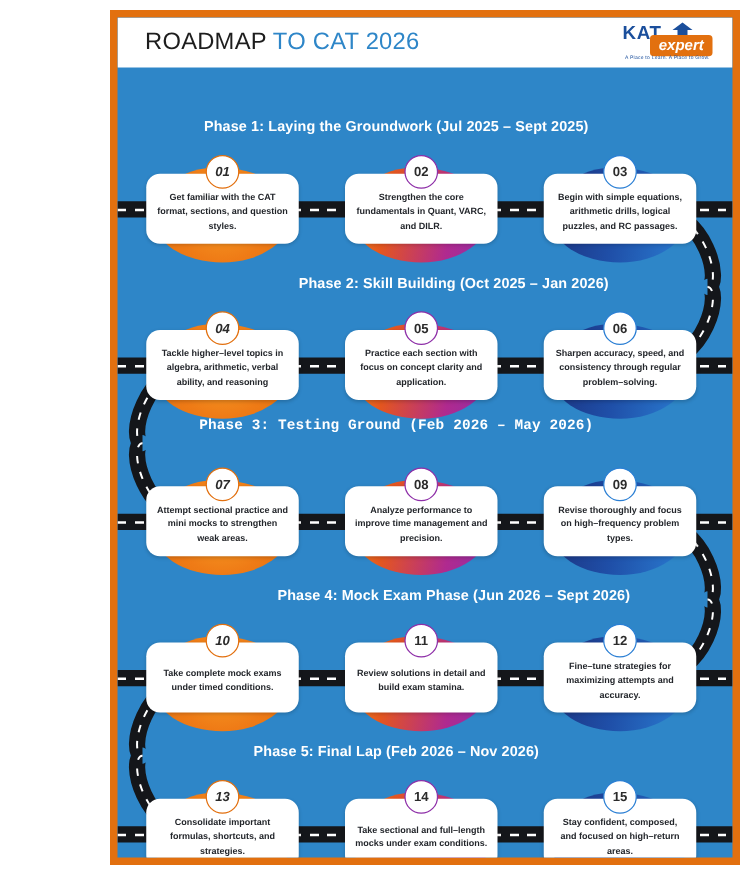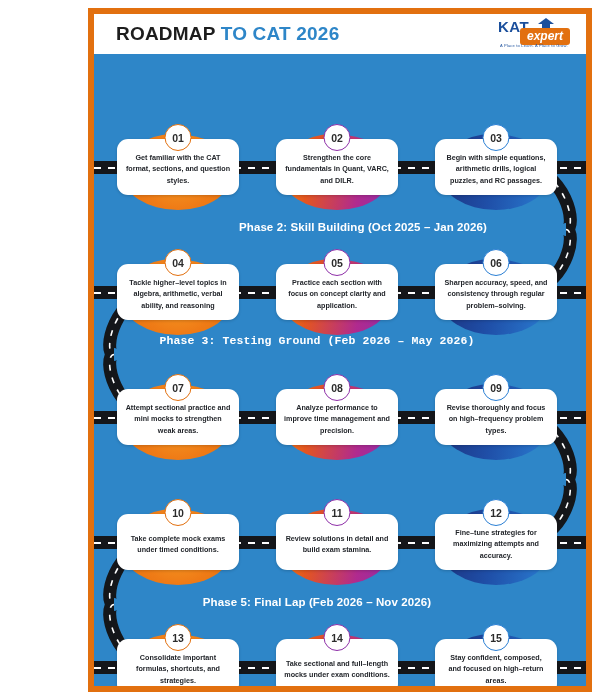--- a/index.html
+++ b/index.html
@@ -30,21 +30,21 @@
     position: relative;
     height: 40px;
     background: #ffffff;
     display: flex;
     align-items: center;
     justify-content: space-between;
     padding: 0 14px 0 22px;
   }
   #title {
     font-size: 19px;
-    font-weight: bold;
+    font-weight: normal;
     letter-spacing: .2px;
     white-space: nowrap;
   }
   #title .t1 { color: #1d1d1d; }
   #title .t2 { color: #2e86c8; }
 
   
   #logo { position: relative; width: 78px; height: 34px; }
   #logo-kat {
     position: absolute; left: 4px; top: 1px;
@@ -135,21 +135,21 @@
     left: 50%; top: 0;
     transform: translateX(-50%);
     width: 27px; height: 27px;
     border-radius: 50%;
     background: #ffffff;
     display: flex; align-items: center; justify-content: center;
     font-size: 10.5px; font-weight: bold;
     color: #2b2b2b;
     z-index: 4;
   }
-  .badge.b1 { border: 1.6px solid #e2700f; }
+  .badge.b1 { border: 1.6px solid #e2700f; font-style: italic; }
   .badge.b2 { border: 1.6px solid #8e2fa8; }
   .badge.b3 { border: 1.6px solid #2b7fd4; text-align: center; }
 
   .cardbox {
     position: absolute;
     left: 1px; top: 15px;
     width: 122px;
     min-height: 56px;
     background: #ffffff;
     border-radius: 11px;
@@ -182,20 +182,21 @@
         <div id="logo-cap">
           <div class="cap-top"></div>
             <div class="cap-base"></div>
         </div>
         <div id="logo-expert">expert</div>
         <div id="logo-tagline">A Place to Learn. A Place to Grow.</div>
       </div>
     </div>
 
     <div id="stage">
+        <div class="phase-title ph-left" style="top: 42px;">Phase 1: Laying the Groundwork (Jul 2025 – Sept 2025)</div>
         <div class="road" style="left: 0px; width: 30px; top: 107px;"></div>
         <div class="road" style="left: 140px; width: 48px; top: 107px;"></div>
         <div class="road" style="left: 300px; width: 48px; top: 107px;"></div>
         <div class="road" style="left: 452px; width: 40px; top: 107px;"></div>
         <div class="card" style="left: 22px; top: 70px;">
           <div class="blob c1"></div>
           <div class="cardbox">
             <div class="cardtext">Get familiar with the CAT format, sections, and question styles.</div>
           </div>
           <div class="badge b1">01</div>
@@ -277,20 +278,21 @@
             <div class="cardtext">Revise thoroughly and focus on high–frequency problem types.</div>
           </div>
           <div class="badge b3">09</div>
         </div>
         <div class="road-curve" style="left: 380px; top: 353px; width: 110px; height: 145px;">
           <svg width="110" height="145" viewBox="0 0 110 145">
             <path d="M -6 10 L 46 10 C 92 10, 104 72.5, 92 72.5 C 104 72.5, 92 135, 46 135 L -6 135" fill="none" stroke="#14161a" stroke-width="13" stroke-linecap="butt"></path>
             <path d="M -6 10 L 46 10 C 92 10, 104 72.5, 92 72.5 C 104 72.5, 92 135, 46 135 L -6 135" fill="none" stroke="#ffffff" stroke-width="1.6" stroke-dasharray="6 7" stroke-linecap="butt"></path>
           </svg>
         </div>
+        <div class="phase-title ph-right" style="top: 417px;">Phase 4: Mock Exam Phase (Jun 2026 – Sept 2026)</div>
         <div class="road" style="left: 0px; width: 30px; top: 482px;"></div>
         <div class="road" style="left: 140px; width: 48px; top: 482px;"></div>
         <div class="road" style="left: 300px; width: 48px; top: 482px;"></div>
         <div class="road" style="left: 452px; width: 40px; top: 482px;"></div>
         <div class="card" style="left: 22px; top: 445px;">
           <div class="blob c1"></div>
           <div class="cardbox">
             <div class="cardtext">Take complete mock exams under timed conditions.</div>
           </div>
           <div class="badge b1">10</div>

